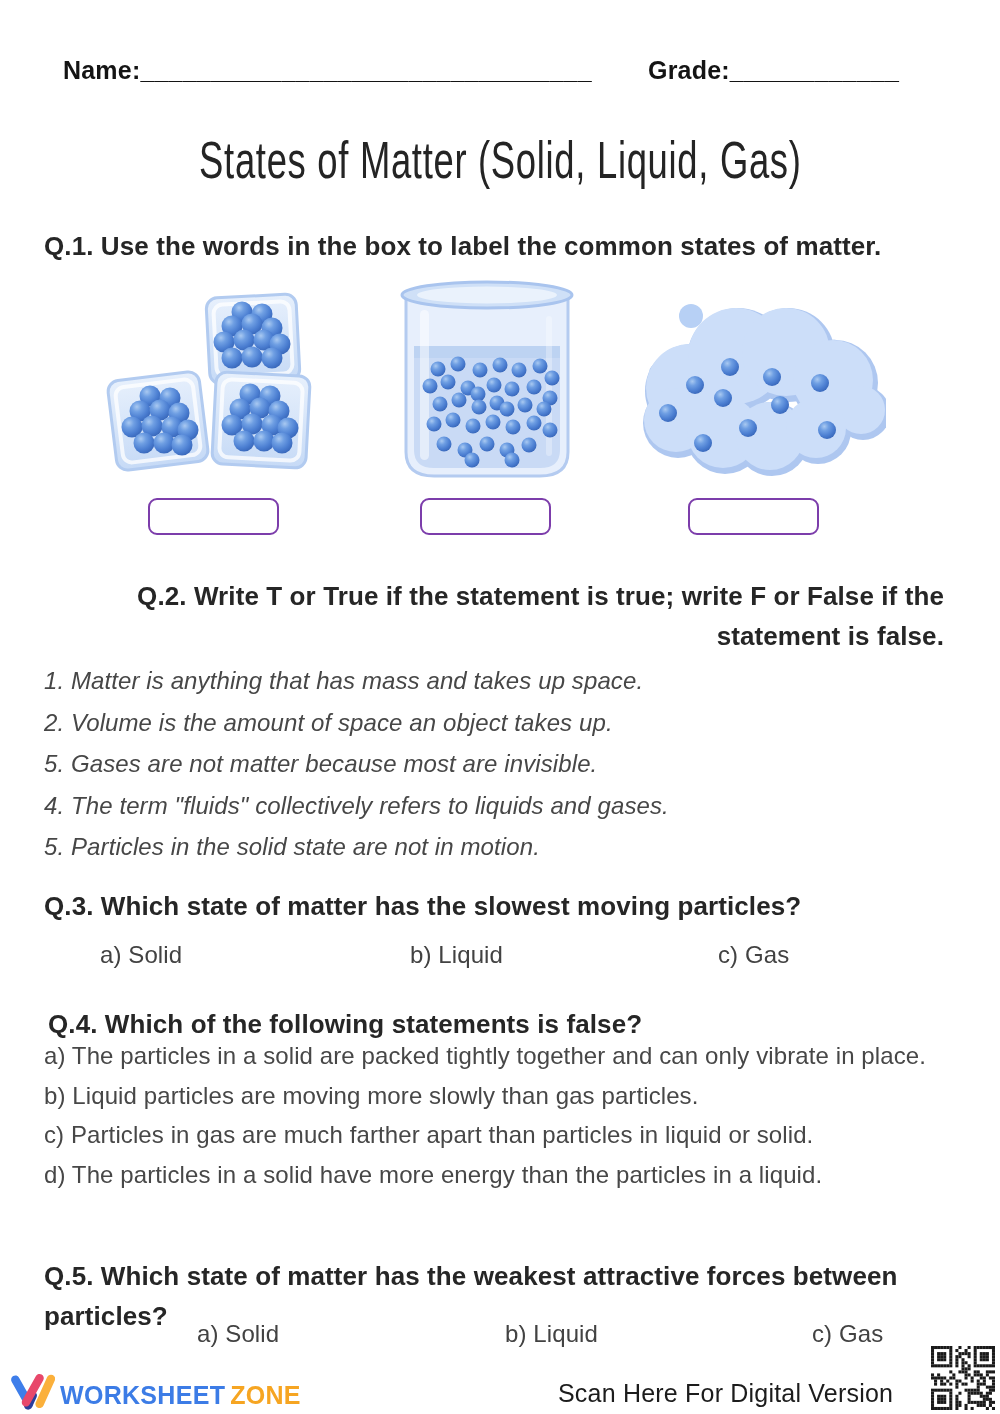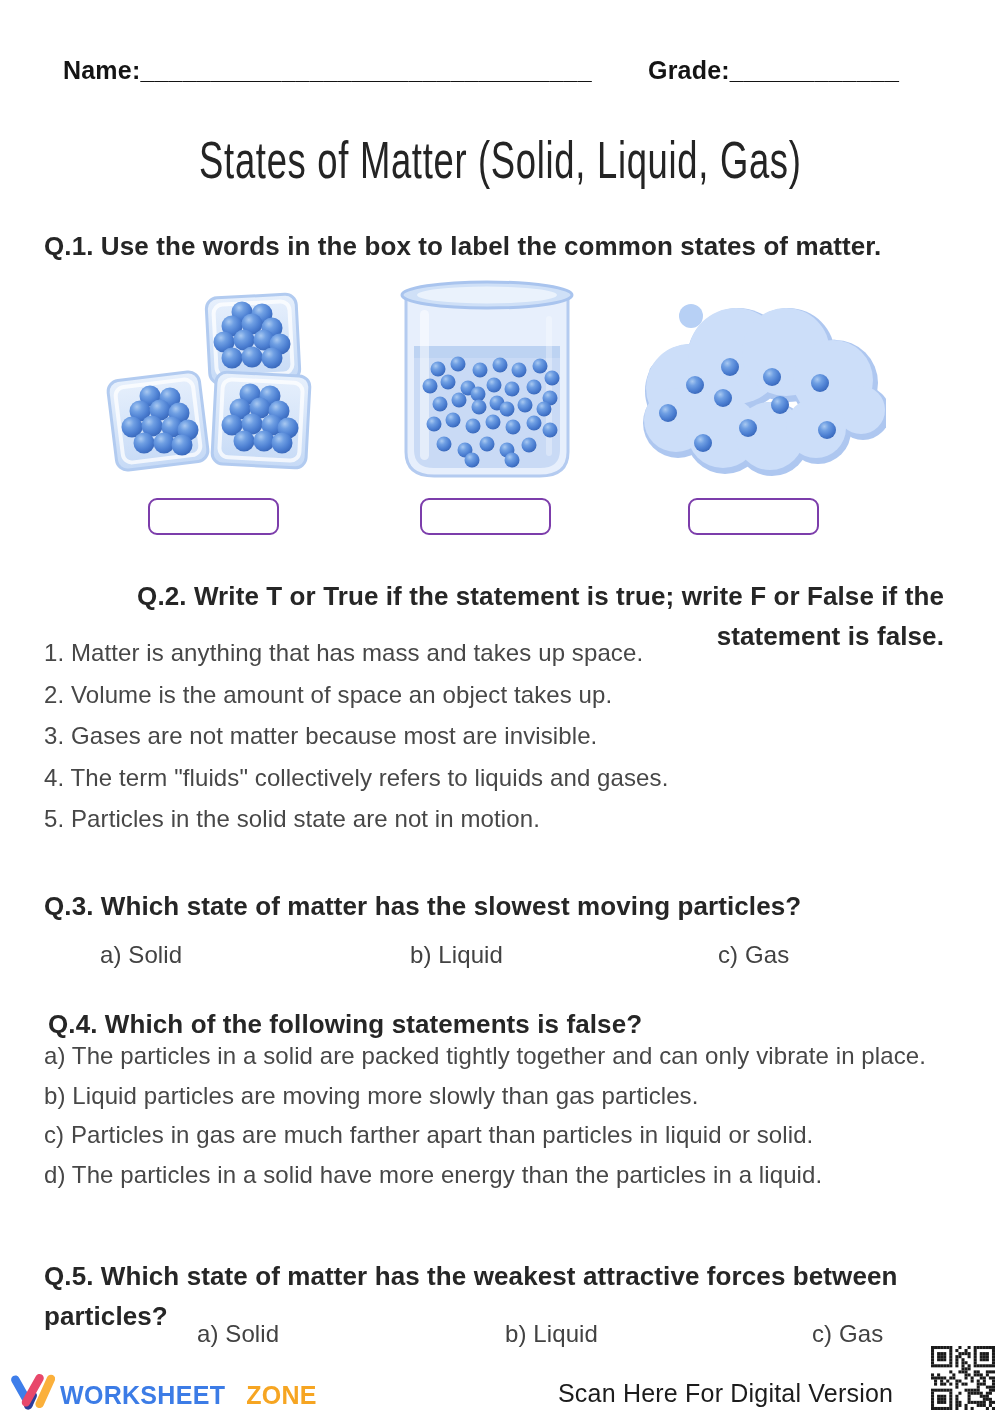--- a/index.html
+++ b/index.html
@@ -226,24 +226,24 @@
         <circle cx="199" cy="138" r="9"></circle>
       <circle cx="75" cy="151" r="9"></circle>
     </g>
   </svg>
 
   <div class="abs answer-box" style="left:148px; top:498px;"></div>
   <div class="abs answer-box" style="left:420px; top:498px;"></div>
   <div class="abs answer-box" style="left:688px; top:498px;"></div>
 
   <div class="abs qhead" style="left:44px; top:576px; width:900px;text-align:right;">Q.2. Write T or True if the statement is true; write F or False if the statement is false.</div>
-  <div class="abs" style="left:44px; top:640px;">
+  <div class="abs" style="left:44px; top:668px;font-style:italic;">
     <div class="statement">1. Matter is anything that has mass and takes up space.</div>
     <div class="statement">2. Volume is the amount of space an object takes up.</div>
-    <div class="statement">3. Gases are not matter because most are invisible.</div>
+    <div class="statement">5. Gases are not matter because most are invisible.</div>
     <div class="statement">4. The term "fluids" collectively refers to liquids and gases.</div>
     <div class="statement">5. Particles in the solid state are not in motion.</div>
   </div>
 
   <div class="abs qhead nowrap" style="left:44px; top:886px;">Q.3. Which state of matter has the slowest moving particles?</div>
   <div class="abs option" style="left:100px; top:941px;">a) Solid</div>
   <div class="abs option" style="left:410px; top:941px;">b) Liquid</div>
   <div class="abs option" style="left:718px; top:941px;">c) Gas</div>
 
   <div class="abs qhead nowrap" style="left:48px; top:1004px;">Q.4. Which of the following statements is false?</div>
@@ -258,21 +258,21 @@
   <div class="abs option" style="left:197px; top:1320px;">a) Solid</div>
   <div class="abs option" style="left:505px; top:1320px;">b) Liquid</div>
   <div class="abs option" style="left:812px; top:1320px;">c) Gas</div>
 
   <svg class="abs" style="left:9px; top:1372px;" width="46" height="38" viewBox="0 0 60 50">
     <path d="M8,10 L26,42" stroke="#3e7eea" stroke-width="11" stroke-linecap="round" fill="none"></path>
     <path d="M25,44 L31,31" stroke="#2c3e9b" stroke-width="11" stroke-linecap="round" fill="none"></path>
     <path d="M22,40 L40,8" stroke="#e8486b" stroke-width="11" stroke-linecap="round" fill="none"></path>
     <path d="M40,42 L55,9" stroke="#fbb03b" stroke-width="11" stroke-linecap="round" fill="none"></path>
   </svg>
-  <div class="abs brand" style="left:60px; top:1381px;gap:16px;">
+  <div class="abs brand" style="left:60px; top:1381px;">
     <span class="w1">WORKSHEET</span>
     <span class="w2">ZONE</span>
   </div>
   <div class="abs scan-text" style="left:558px; top:1379px;">Scan Here For Digital Version</div>
   <svg class="abs" style="left:931px; top:1346px;" width="64" height="64" viewBox="0 0 63 63">
     <rect x="0" y="0" width="63" height="63" fill="#ffffff"></rect>
     <g id="qr-mods" fill="#1a1a1a">
         <rect x="0" y="0" width="3" height="3"></rect>
         <rect x="3" y="0" width="3" height="3"></rect>
         <rect x="6" y="0" width="3" height="3"></rect>

